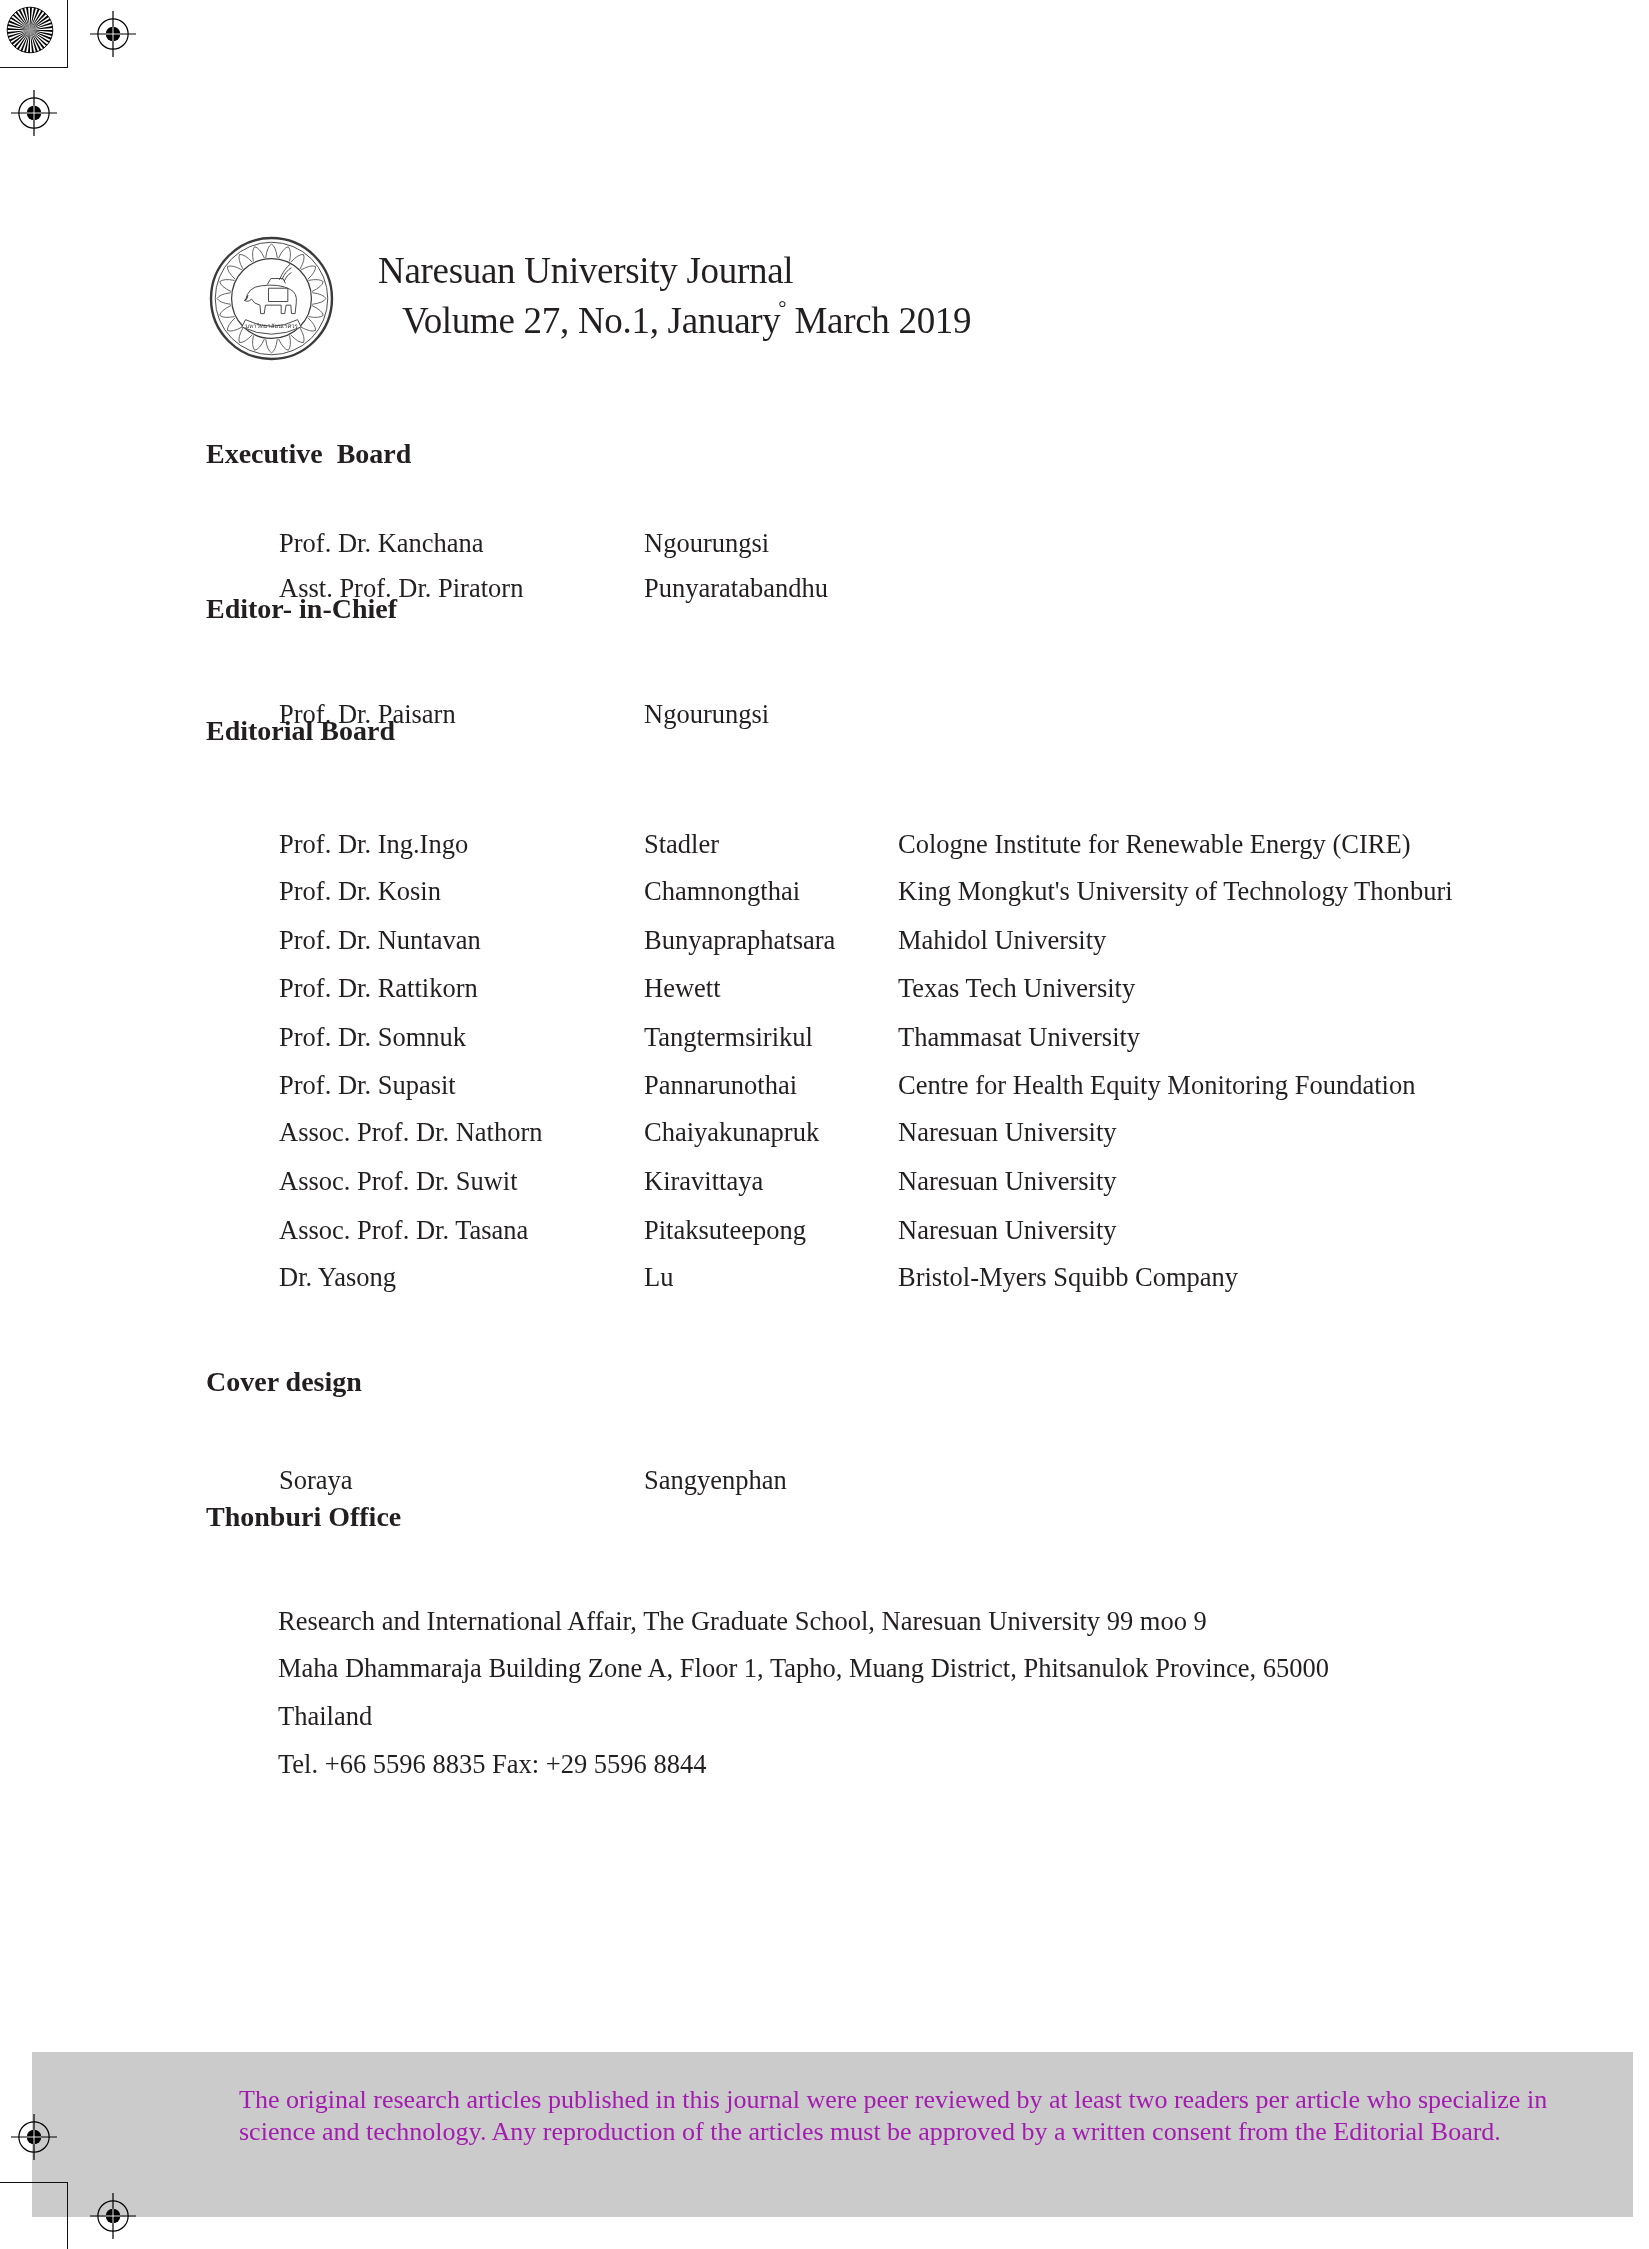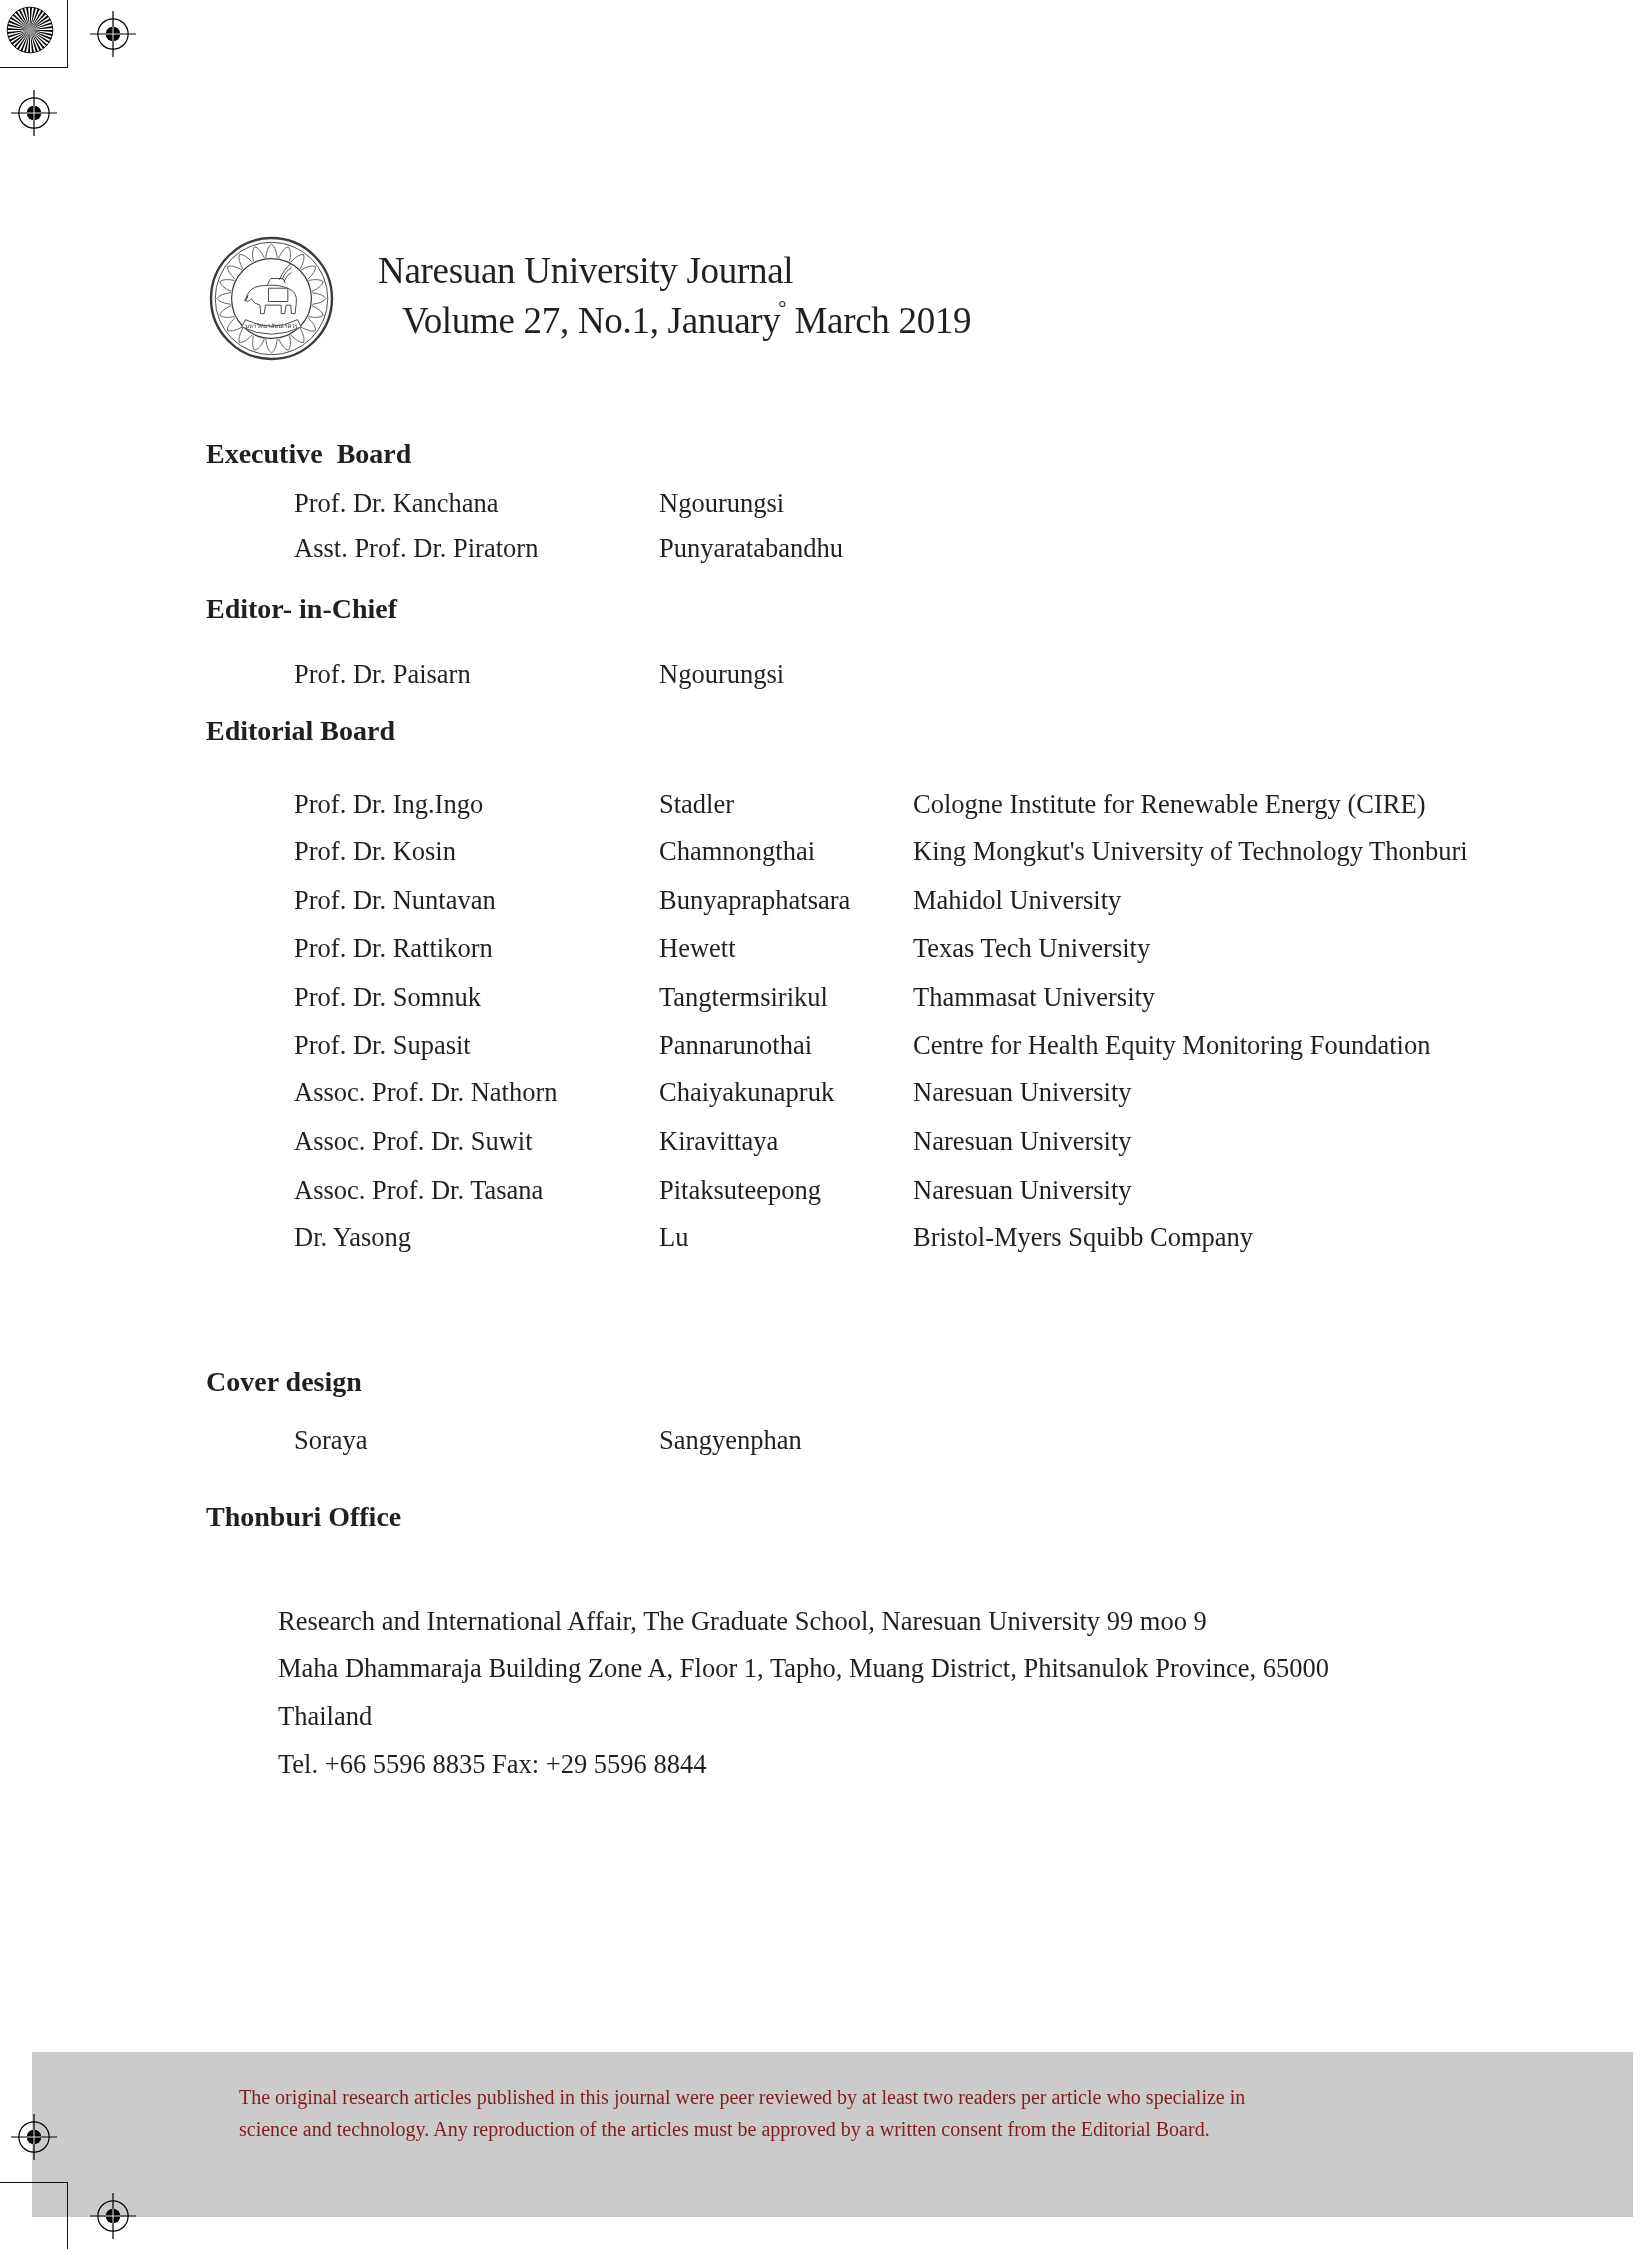--- a/index.html
+++ b/index.html
@@ -16,32 +16,32 @@
 
   
   .logo { position: absolute; left: 208px; top: 235px; width: 127px; height: 127px; }
   .title { left: 354px; font-size: 37px; line-height: 1; letter-spacing: -0.3px; }
   .title-1 { top: 252px; margin-left: 24px; }
   .title-2 { top: 302px; margin-left: 48px; }
   .degree { position: relative; font-size: 20.5px; top: -18px; margin-left: -2.4px; margin-right: 8.4px; }
 
   
   .heading { left: 206px; font-weight: bold; font-size: 28px; line-height: 1; }
-  .row { position: absolute; left: 15px; width: 1497px; height: 30px; }
+  .row { position: absolute; left: 0; width: 1497px; height: 30px; margin-top: 40px; }
   .c1, .c2, .c3 { position: absolute; top: 0; font-size: 26.5px; line-height: 1; white-space: nowrap; }
   .c1 { left: 279px; }
   .c2 { left: 644px; }
   .c3 { left: 898px; }
 
   .addr { left: 278px; font-size: 26.5px; line-height: 1; }
 
   
   .footer-box { position: absolute; left: 32px; top: 2052px; width: 1601px; height: 165px;
                 background: #cbcbcb; }
-  .footer-text { left: 239px; font-size: 20px; line-height: 1; color: #7f1d1d; }
+  .footer-text { left: 239px; font-size: 26px; line-height: 1; color: #a21caf; }
 </style>
 </head>
 <body>
 
 <div class="mark-box"></div>
 <svg class="mark" style="left:6px;top:6px" width="48" height="48" viewBox="0 0 80 80">
   <g id="burst">
       <path d="M40 40 L78 40 L77.85539852748633 43.31191822441101 Z" fill="#000"></path>
       <path d="M40 40 L77.42269461446391 46.59863075134335 L76.70518139898459 49.83512371389579 Z" fill="#000"></path>
       <path d="M40 40 L75.70831958986452 52.99676544637541 L74.43969590739269 56.059493946146574 Z" fill="#000"></path>

